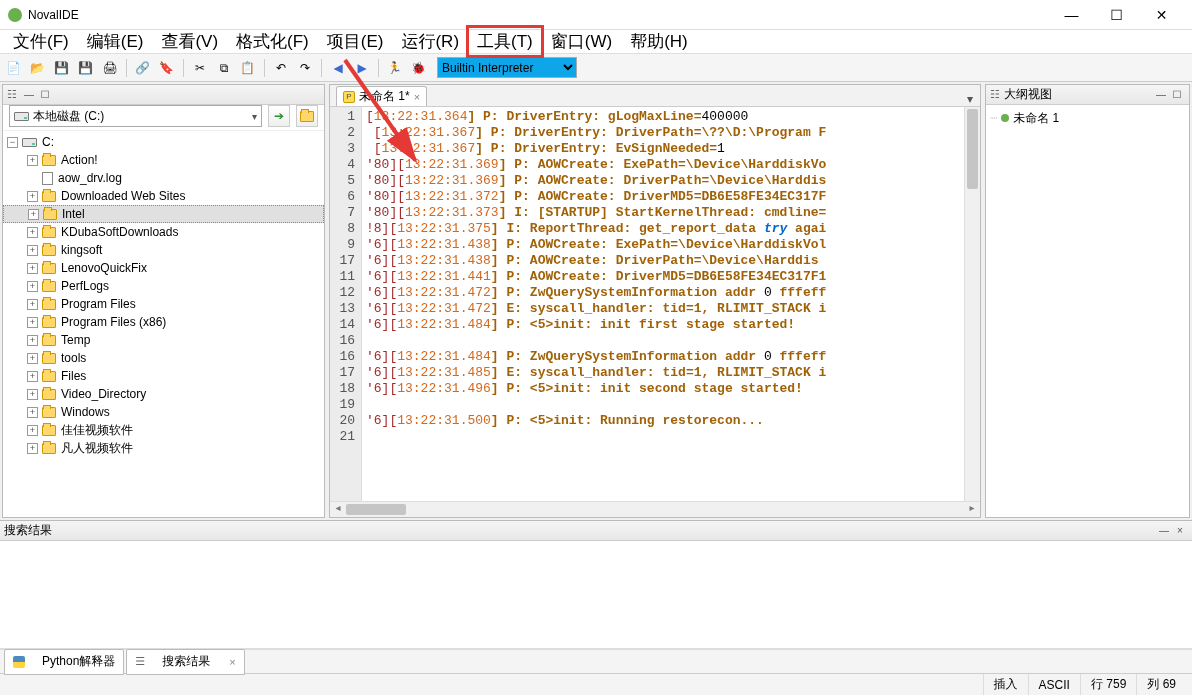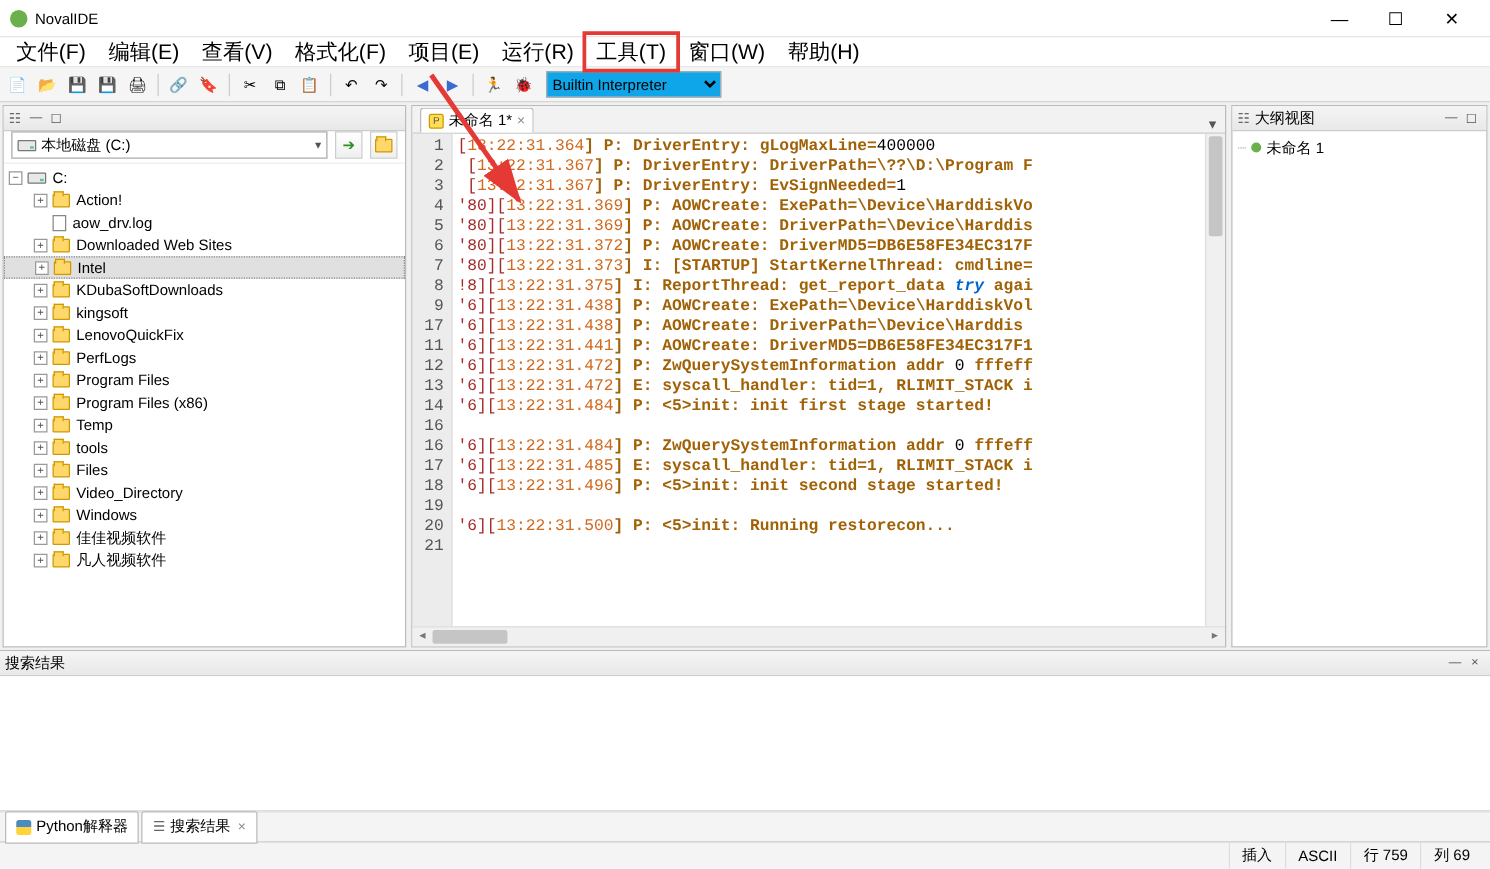--- a/index.html
+++ b/index.html
@@ -83,21 +83,21 @@
 .outline-item { display: flex; align-items: center; gap: 4px; height: 18px; }
 .dot-green { width: 8px; height: 8px; border-radius: 50%; background: #6ab04c; }
 
 
 .bottom-panel { border-top: 1px solid #bbb; background: #fff; }
 .bottom-panel .panel-header { background: linear-gradient(#f5f5f5,#e8e8e8); }
 .bottom-body { height: 108px; background: #fff; border-bottom: 1px solid #ddd; }
 
 
 .bottom-tabs { height: 24px; background: #f4f4f4; display: flex; align-items: center; padding: 0 4px; gap: 0; border-top: 1px solid #ddd; }
-.bottom-tab { height: 20px; border: 1px solid #bbb; background: #fff; padding: 12px 8px; display: flex; align-items: center; gap: 4px; border-radius: 2px 2px 0 0; cursor: default; font-size: 12px; margin-right: 2px; }
+.bottom-tab { height: 20px; border: 1px solid #bbb; background: #fff; padding: 12px 8px; display: flex; align-items: center; gap: 17px; border-radius: 2px 2px 0 0; cursor: default; font-size: 12px; margin-right: 2px; }
 .bottom-tab .tab-close { font-size: 11px; color: #888; margin-left: 2px; }
 
 
 .statusbar { height: 22px; background: #f4f4f4; border-top: 1px solid #ccc; display: flex; align-items: center; font-size: 12px; padding: 0 6px; }
 .statusbar .cell { padding: 0 10px; border-left: 1px solid #ddd; height: 100%; display: flex; align-items: center; }
 .statusbar .spacer { flex: 1; }
 
 
 svg { display: block; }
 

